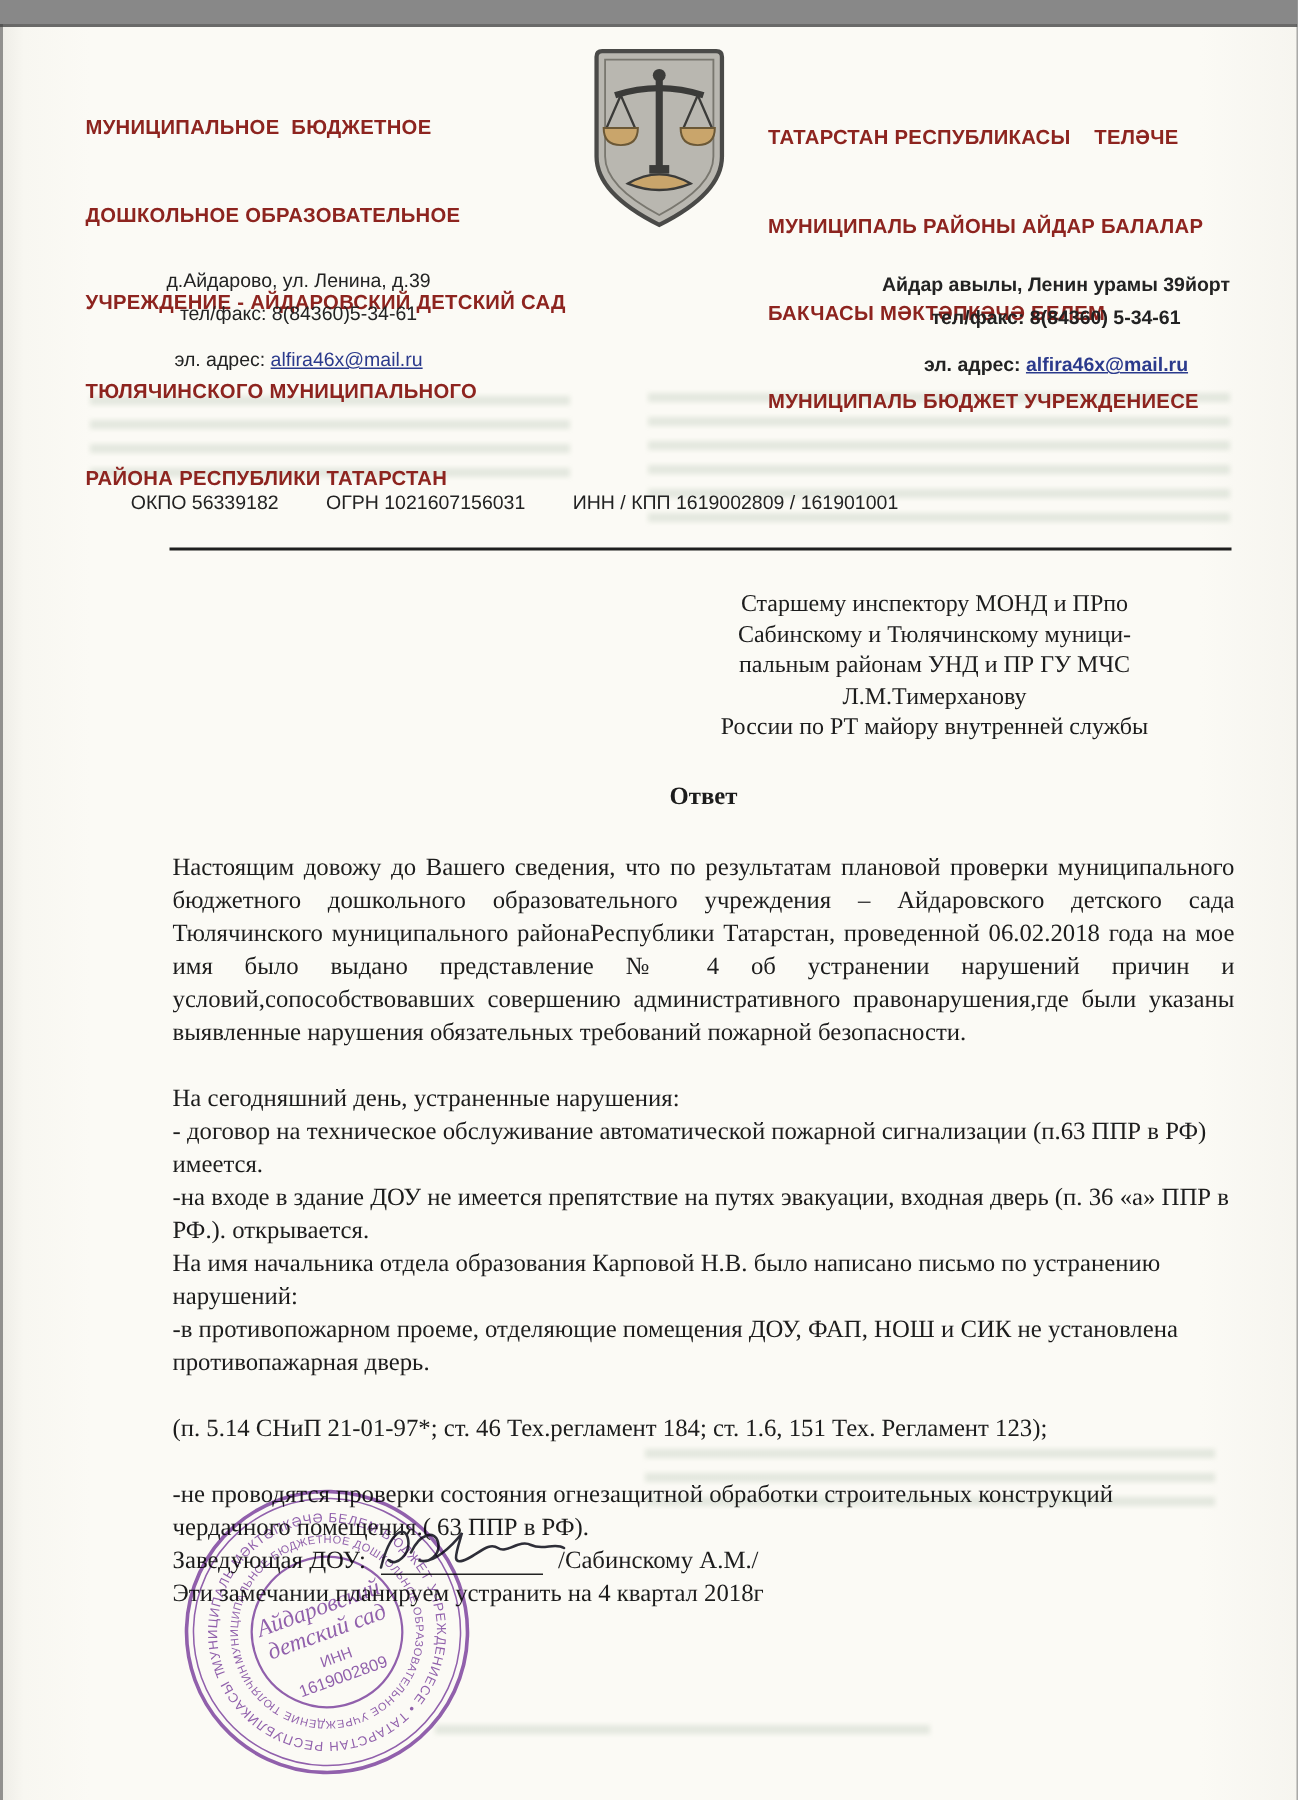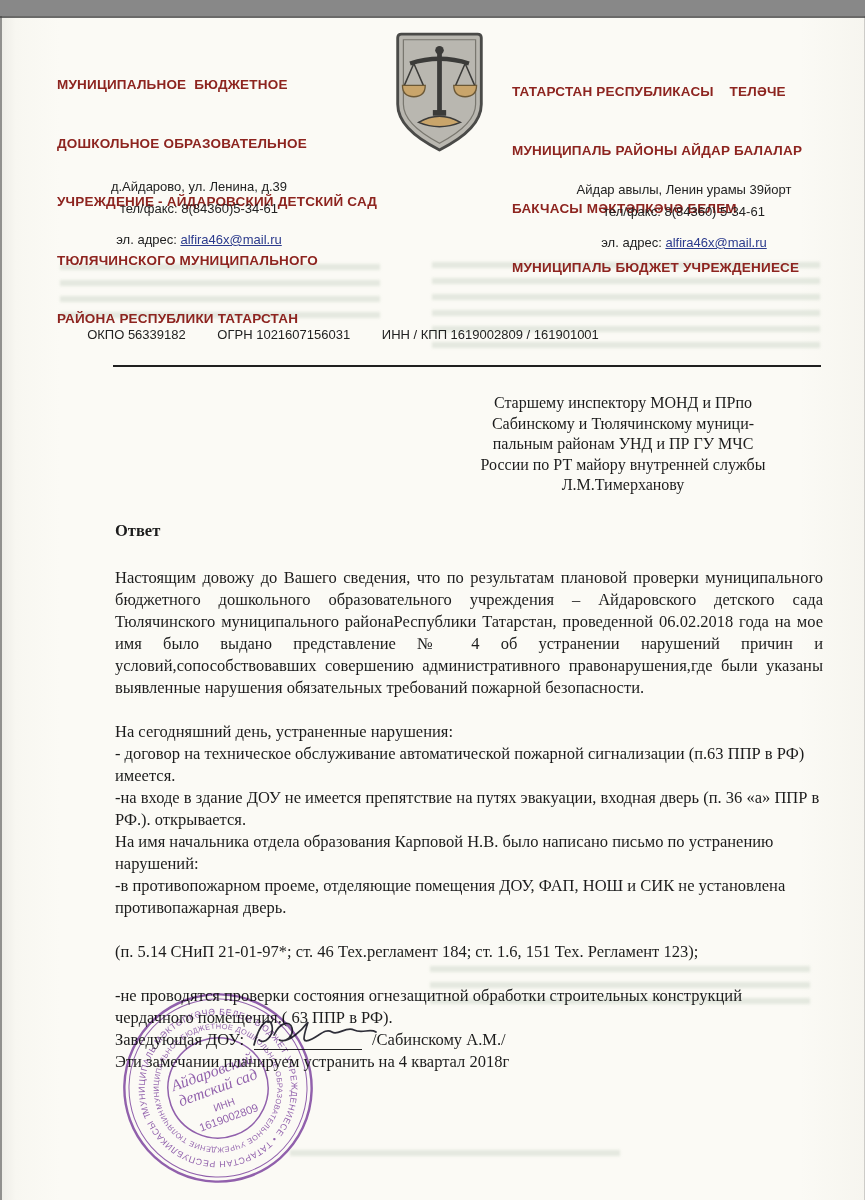--- a/index.html
+++ b/index.html
@@ -22,30 +22,30 @@
     font-family:"Liberation Sans","DejaVu Sans",sans-serif;
     font-weight:bold;font-size:13.5px;line-height:19.5px;letter-spacing:.2px;
     white-space:pre;
   }
   .org-left{left:57px;top:20px;width:320px;}
   .org-right{left:512px;top:27px;width:330px;}
   .emblem{position:absolute;left:392px;top:12px;}
   .contact{position:absolute;font-size:13px;line-height:22px;text-align:center;
     font-family:"Liberation Sans","DejaVu Sans",sans-serif;color:#222;}
   .contact-left{left:84px;top:160px;width:230px;}
-  .contact-right{left:544px;top:163px;width:280px;}
+  .contact-right{left:564px;top:163px;width:280px;font-weight:bold;}
   .contact .email-row{margin-top:9px;}
   .email{color:#2b3a8c;text-decoration:underline;}
   .registry{position:absolute;left:0;top:311px;width:686px;text-align:center;
     font-family:"Liberation Sans","DejaVu Sans",sans-serif;font-size:13px;color:#222;}
   .registry span{margin:0 14px;}
   .rule{position:absolute;left:113px;top:349px;width:708px;height:2px;background:#1f1f1f;}
   .recipient{position:absolute;left:424px;top:377px;width:398px;text-align:center;
     font-size:16px;line-height:20.5px;}
-  .title{position:absolute;left:115px;top:504px;width:708px;
+  .title{position:absolute;left:115px;top:504px;width:708px;text-align:center;
     font-weight:bold;font-size:16.5px;line-height:22px;}
   .bodytext{position:absolute;left:115px;top:551px;width:708px;
     font-size:16.5px;line-height:22px;}
   .bodytext .p1{text-align:justify;margin:0 0 22px 0;}
   .bodytext .line{margin:0;}
   .bodytext .sp{margin-top:22px;}
   .sig-row{position:absolute;left:115px;top:1014px;width:708px;
     font-size:16.5px;display:flex;align-items:center;}
   .sig-wrap{position:relative;width:108px;height:18px;margin:0 4px 0 10px;
     border-bottom:1.5px solid #222;}
@@ -130,22 +130,22 @@
     <span>ОГРН  1021607156031</span>
     <span>ИНН / КПП 1619002809 / 161901001</span>
   </div>
 
   <div class="rule"></div>
 
   <div class="recipient">
     <div>Старшему инспектору МОНД и ПРпо</div>
     <div>Сабинскому и Тюлячинскому  муници-</div>
     <div>пальным районам УНД и ПР ГУ МЧС</div>
+    <div>Л.М.Тимерханову</div>
     <div>России по РТ майору внутренней службы</div>
-    <div>Л.М.Тимерханову</div>
   </div>
 
   <div class="title">
     <div>Ответ</div>
   </div>
 
   <div class="bodytext">
     <p class="p1">Настоящим  довожу  до Вашего  сведения, что  по  результатам плановой  проверки муниципального  бюджетного дошкольного образовательного  учреждения  –  Айдаровского детского сада Тюлячинского  муниципального  районаРеспублики Татарстан, проведенной 06.02.2018  года на мое имя было выдано представление № 4 об устранении нарушений причин и условий,сопособствовавших совершению административного правонарушения,где были указаны выявленные нарушения обязательных требований пожарной безопасности.</p>
     <div class="line">На сегодняшний день, устраненные нарушения:</div>
     <div class="line">- договор на техническое обслуживание  автоматической пожарной сигнализации  (п.63 ППР в РФ) имеется.</div>

